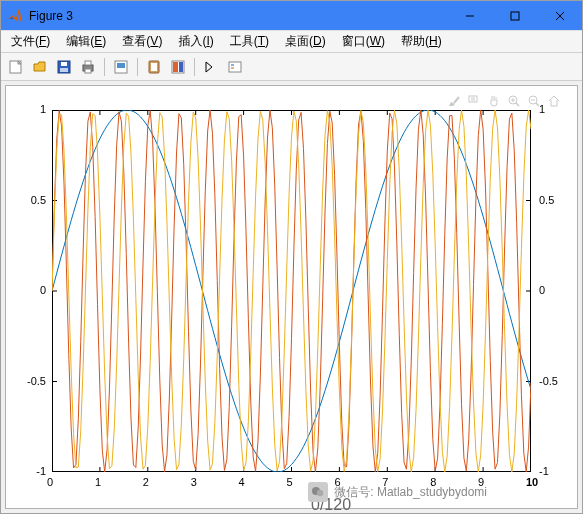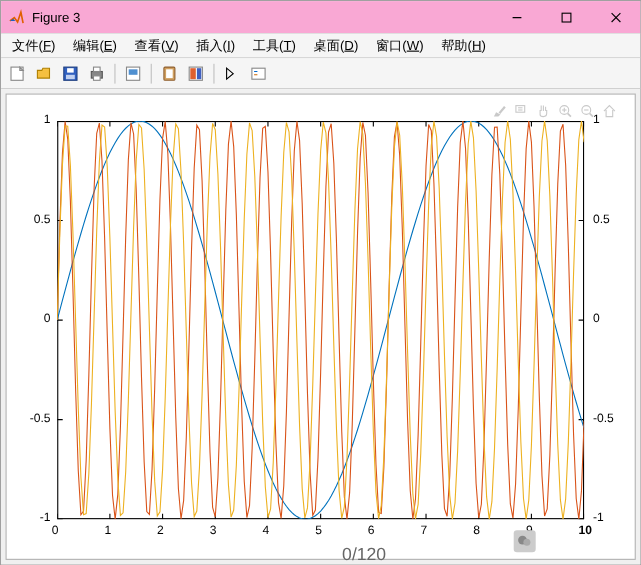--- a/index.html
+++ b/index.html
@@ -14,21 +14,21 @@
     width: 583px;
     height: 514px;
     background: #fff;
     border: 1px solid #a0a0a0;
     display: flex;
     flex-direction: column;
     position: relative;
   }
   .titlebar {
     height: 30px;
-    background: #f9a8d4;
+    background: #3b82f6;
     display: flex;
     align-items: center;
     padding: 0 0 0 6px;
     border-bottom: 1px solid #e0e0e0;
   }
   .titlebar .app-icon {
     width: 16px; height: 16px;
     margin-right: 6px;
   }
   .titlebar .title { flex: 0 0 auto; font-size: 12px; }
@@ -335,20 +335,21 @@
           </svg>
       </div>
 
       <div class="watermark">
         <span class="wx-icon">
           <svg width="16" height="16" viewBox="0 0 16 16">
               <circle cx="6" cy="7" r="4" fill="#888"></circle>
               <circle cx="10" cy="9" r="3.2" fill="#aaa"></circle>
             </svg>
         </span>
+        <span>微信号: Matlab_studybydomi</span>
       </div>
 
     <span class="tick-label" style="left: 41px; top: 390px; text-align: center;">0</span>
         <span class="tick-label" style="left: 88.9px; top: 390px; text-align: center;">1</span>
         <span class="tick-label" style="left: 136.8px; top: 390px; text-align: center;">2</span>
         <span class="tick-label" style="left: 184.7px; top: 390px; text-align: center;">3</span>
         <span class="tick-label" style="left: 232.6px; top: 390px; text-align: center;">4</span>
         <span class="tick-label" style="left: 280.5px; top: 390px; text-align: center;">5</span>
         <span class="tick-label" style="left: 328.4px; top: 390px; text-align: center;">6</span>
         <span class="tick-label" style="left: 376.3px; top: 390px; text-align: center;">7</span>

